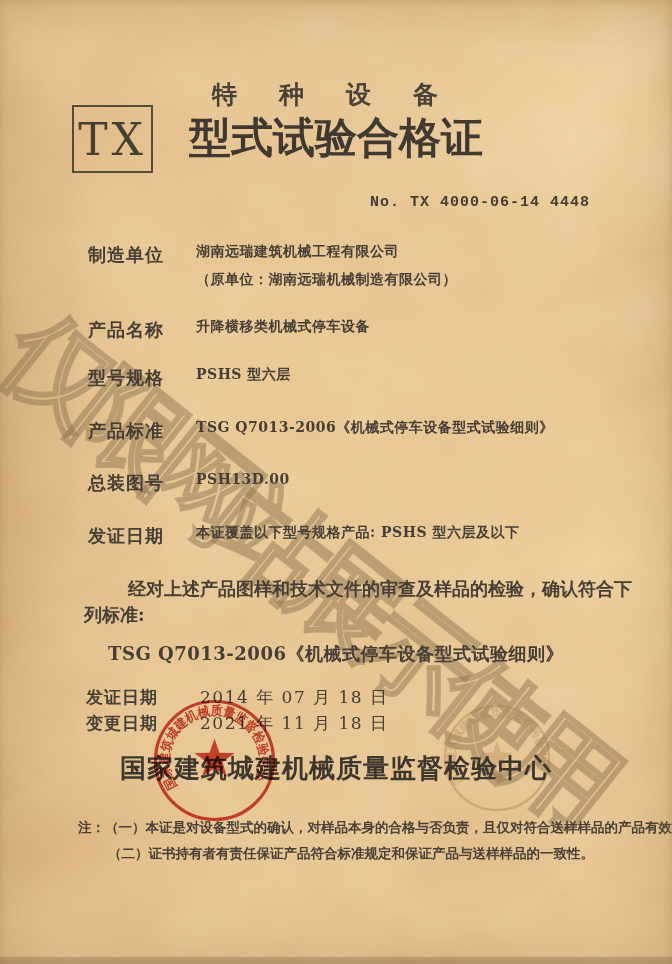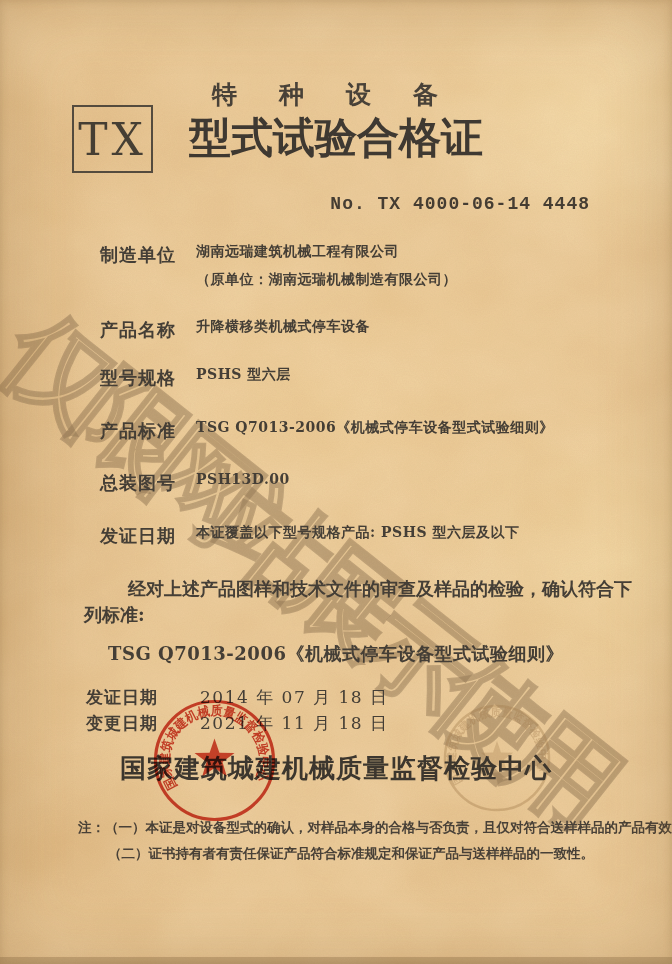--- a/index.html
+++ b/index.html
@@ -37,23 +37,23 @@
     font-size:25px; font-weight:700; color:#4a443c;
     letter-spacing:42px; padding-left:20px;
   }
   .cert-title {
     left:0; right:0; top:110px; text-align:center;
     font-size:42px; font-weight:700; color:#403b35; letter-spacing:0;
   }
   .cert-no {
     left:0; right:82px; top:194px; text-align:right;
     font-family:"Liberation Mono","DejaVu Sans Mono",monospace;
-    font-size:18px; font-weight:700; letter-spacing:1px; color:#463f36;
+    font-size:15px; font-weight:700; letter-spacing:1px; color:#463f36;
   }
-  .flabel { left:100px; font-size:18px; font-weight:700; letter-spacing:1px; white-space:nowrap; }
+  .flabel { left:88px; font-size:18px; font-weight:700; letter-spacing:1px; white-space:nowrap; }
   .fvalue { left:196px; font-size:14px; font-weight:600; letter-spacing:0.5px; white-space:nowrap; }
   .statement {
     left:70px; top:576px; width:548px;
     font-size:18px; font-weight:600; line-height:26px; text-indent:44px;margin-left:14px;
   }
   .standard-line {
     left:0; right:0; top:642px; text-align:center;
     font-size:18px; font-weight:600; letter-spacing:0.5px;
   }
   .dlabel { left:86px; font-size:17px; font-weight:700; letter-spacing:1px; white-space:nowrap;text-align:center; }

